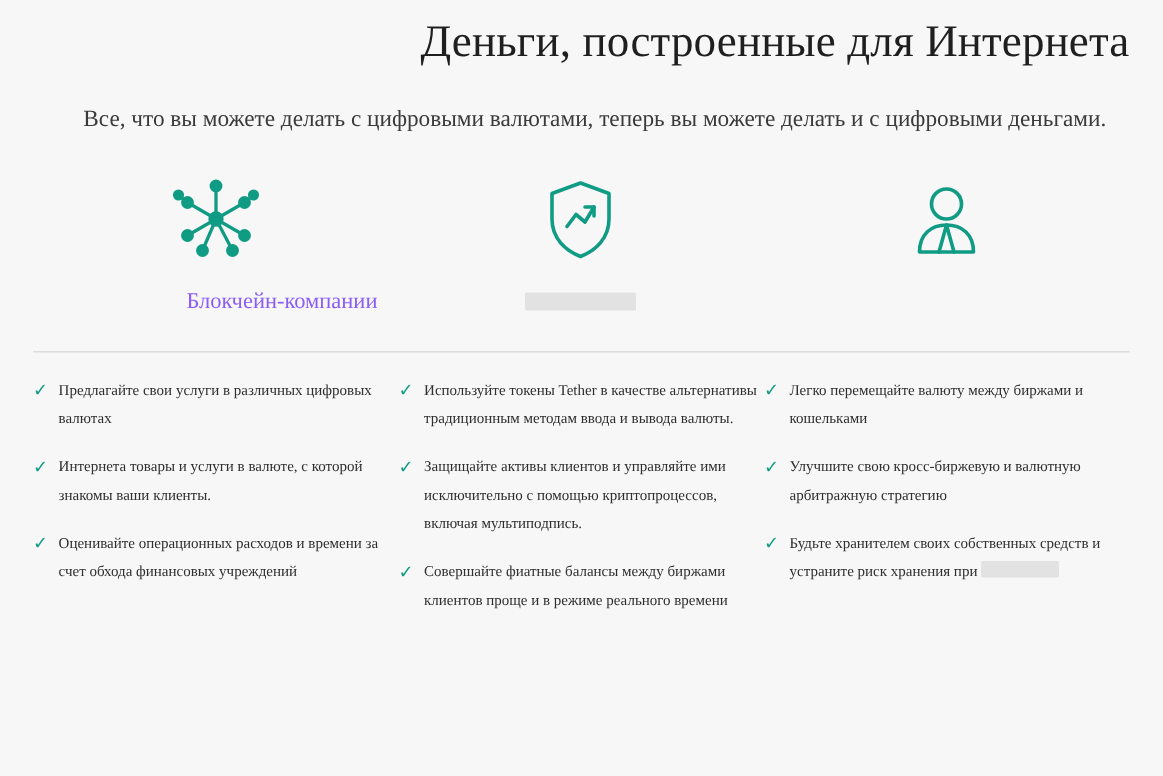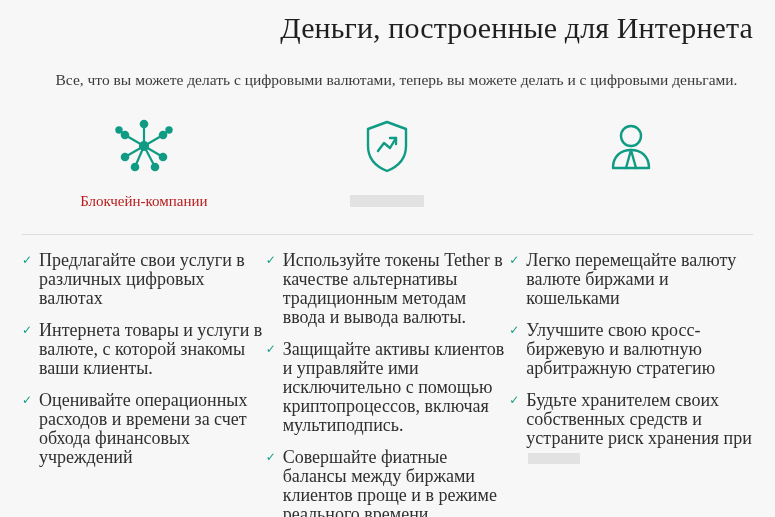--- a/index.html
+++ b/index.html
@@ -47,23 +47,23 @@
     box-sizing: border-box;
     padding: 0 14px;
   }
   .icon-wrap {
     height: 56px;
     display: flex;
     align-items: center;
     justify-content: center;
   }
   .col-title {
-    text-align: center;
+    text-align: right;
     font-size: 15px;
-    color: #b91c1c;
+    color: #8b5cf6;
     margin-top: 16px;
     height: 22px;
     line-height: 22px;
     white-space: nowrap;
   }
   .col-title.redacted-title {
     display: flex;
     align-items: center;
     justify-content: center;
   }
@@ -99,21 +99,21 @@
   }
   .check {
     flex: 0 0 auto;
     color: #0f9b84;
     font-size: 12px;
     line-height: 19px;
     margin-right: 7px;
     font-family: "DejaVu Sans", sans-serif;
   }
   .bullet-text {
-    font-size: 18px;
+    font-size: 10px;
     line-height: 19px;
     color: #2f2f2f;
   }
   .cols-lists {
     display: flex;
   }
   .cols-lists > .col {
     padding: 0;
   }
   .icon-svg {
@@ -212,21 +212,21 @@
       </div>
       <div class="bullet">
         <span class="check">✓</span>
         <span class="bullet-text">Совершайте фиатные балансы между биржами клиентов проще и в режиме реального времени</span>
       </div>
     </div>
 
     <div class="col bullets">
       <div class="bullet">
         <span class="check">✓</span>
-        <span class="bullet-text">Легко перемещайте валюту валюте биржами и кошельками</span>
+        <span class="bullet-text">Легко перемещайте валюту между биржами и кошельками</span>
       </div>
       <div class="bullet">
         <span class="check">✓</span>
         <span class="bullet-text">Улучшите свою кросс-биржевую и валютную арбитражную стратегию</span>
       </div>
       <div class="bullet">
         <span class="check">✓</span>
         <span class="bullet-text"><span>Будьте хранителем своих собственных средств и устраните риск хранения при</span><span class="redacted-inline"></span></span>
       </div>
     </div>

